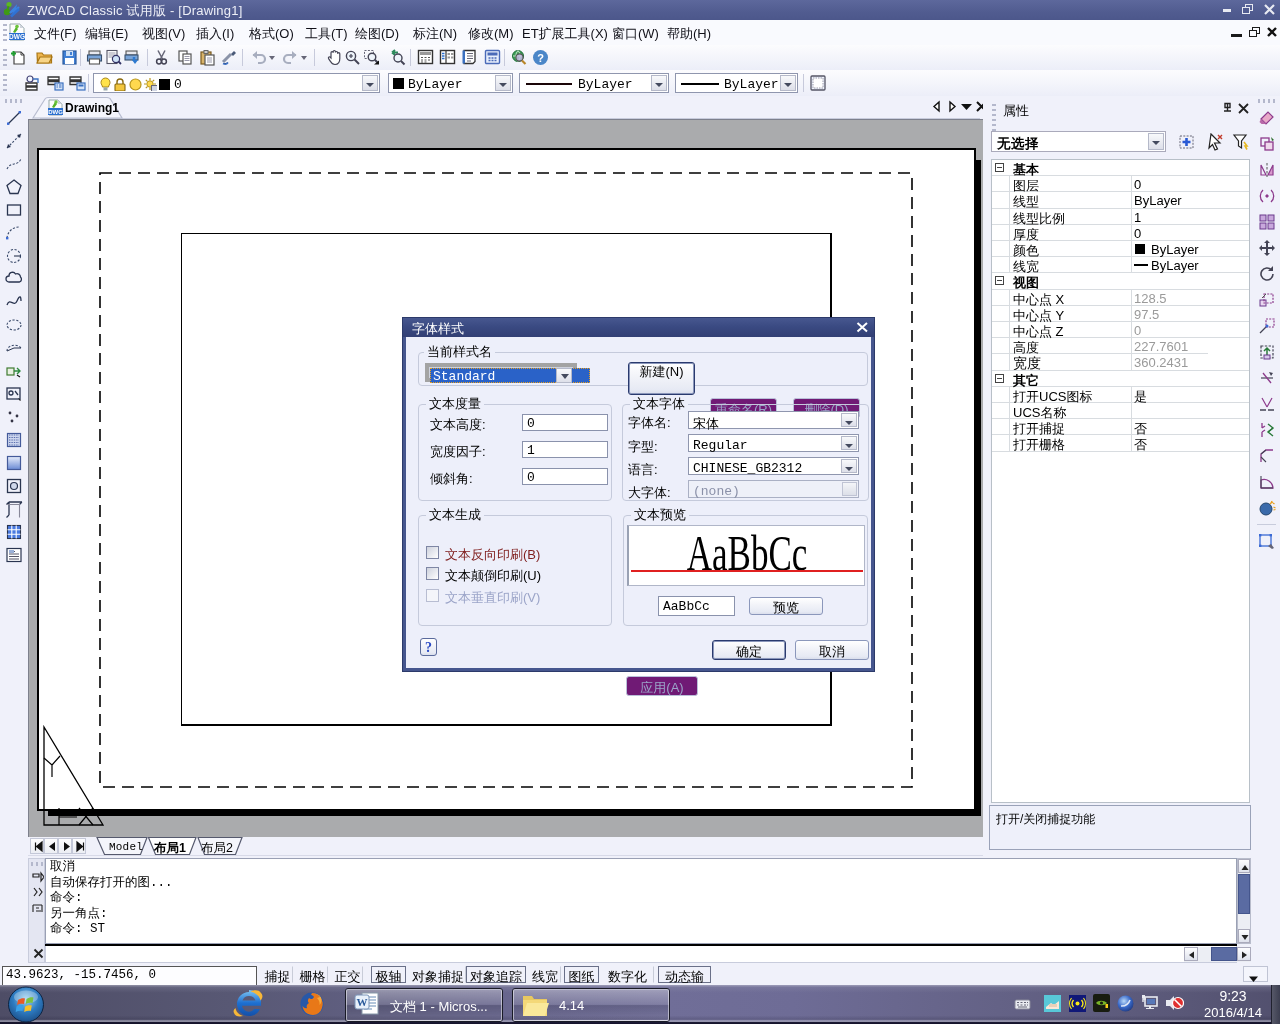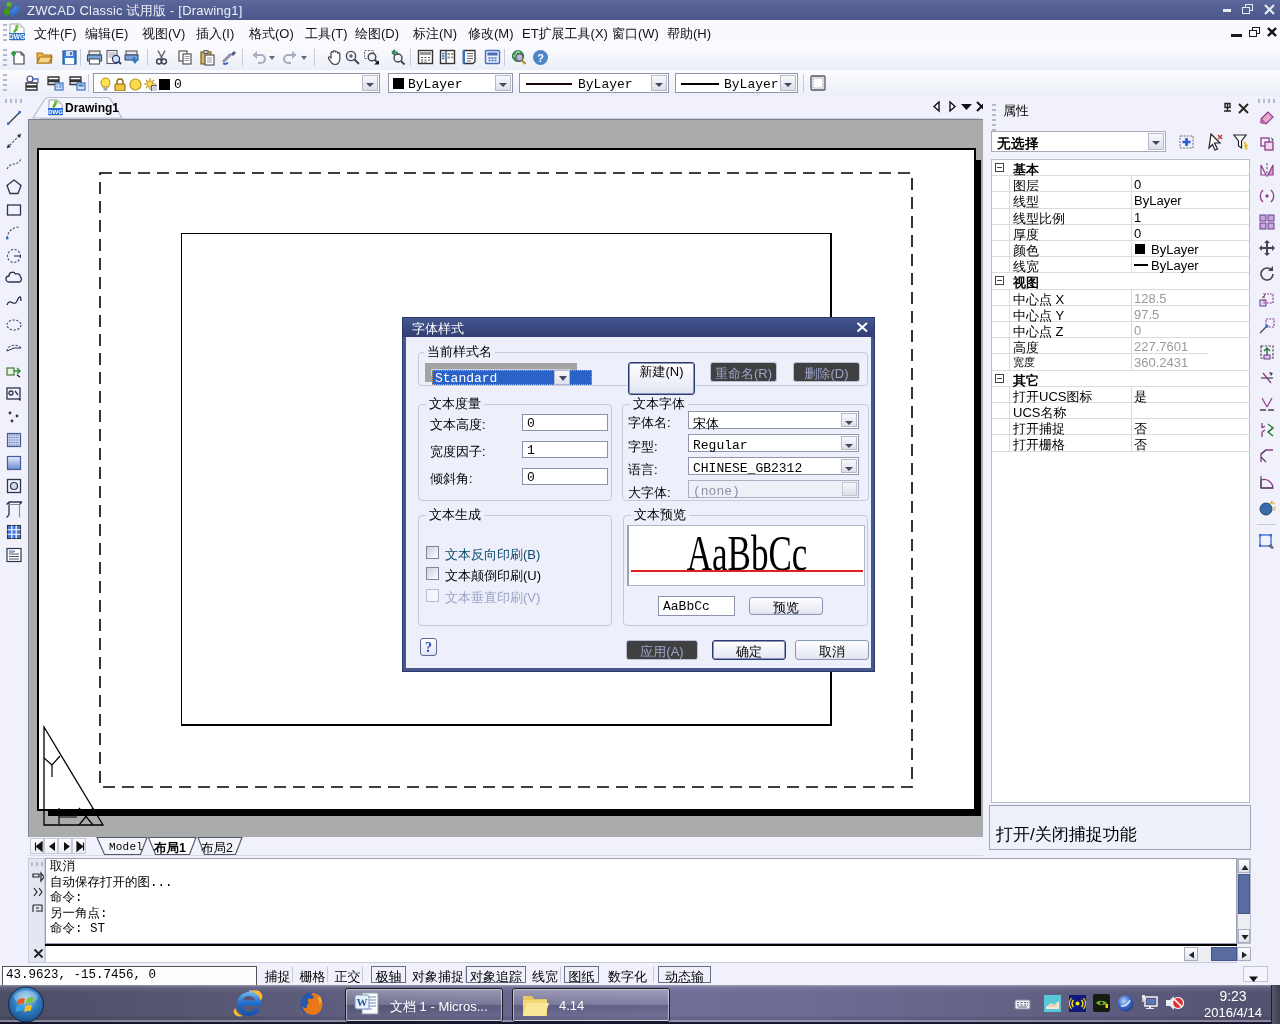--- a/index.html
+++ b/index.html
@@ -7,21 +7,21 @@
 .a{position:absolute;}
 .mono{font-family:"Liberation Mono",monospace;}
 .grip{position:absolute;width:4px;background:repeating-linear-gradient(180deg,#b4b8cc 0,#b4b8cc 2px,transparent 2px,transparent 5px);}
 .hgrip{position:absolute;height:4px;background:repeating-linear-gradient(90deg,#b4b8cc 0,#b4b8cc 2px,transparent 2px,transparent 5px);}
 .vsep{position:absolute;width:1px;background:#c7cadb;}
 .combo{position:absolute;background:#fff;border:1px solid #8f96ae;height:20px;}
 .combo .ab{position:absolute;right:1px;top:1px;bottom:1px;width:16px;background:linear-gradient(180deg,#f8f9fb,#dddfe9);border:1px solid #b5b9c9;}
 .combo .ab:after{content:"";position:absolute;left:3px;top:7px;border:4px solid transparent;border-top:4px solid #444a5e;}
 .ct{position:absolute;left:4px;top:3px;font-size:13px;font-family:"Liberation Mono",monospace;color:#000;white-space:nowrap;}
 .xpbtn{position:absolute;background:linear-gradient(180deg,#ffffff,#f3f4f9 40%,#e7eaf4 85%,#dadeec);border:1px solid #8b97bb;border-radius:3px;font-size:13px;text-align:center;color:#000;}
-.xpbtn.dis{color:#9ba4c8;border-color:#bac0d8;background:#404040;}
+.xpbtn.dis{color:#9ba4c8;border-color:#bac0d8;background:#701a75;margin-top:36px;}
 .tfield{position:absolute;background:#fff;border:1px solid #8a92ac;font-family:"Liberation Mono",monospace;font-size:13px;}
 .group{position:absolute;border:1px solid #c5cadb;border-radius:4px;}
 .glabel{position:absolute;top:-9px;left:7px;background:#edeffa;padding:0 3px;font-size:13px;color:#000;white-space:nowrap;}
 .tbtn{position:absolute;top:3px;height:34px;border:1px solid #191a26;border-radius:3px;color:#fff;font-size:13px;}
 .tbtn .inner{position:absolute;inset:0;border:1px solid rgba(255,255,255,.5);border-radius:2px;background:linear-gradient(180deg,rgba(255,255,255,.32),rgba(255,255,255,.12) 48%,rgba(0,0,0,.10) 52%,rgba(255,255,255,.05));}
 .tbtn .lbl{position:absolute;top:9px;white-space:nowrap;z-index:2;}
 </style></head>
 <body>
 
 <div class="a" style="left:0;top:0;width:1280px;height:20px;background:linear-gradient(180deg,#5d689c,#515c90 60%,#4c578b)">
@@ -576,21 +576,21 @@
 </div>
 <div class="a" style="left:0;top:178px;width:216px;height:16px;border-bottom:1px solid #d8dce0;">
 <div class="a" style="left:17px;top:0;width:1px;height:16px;background:#d8dce0"></div>
 <div class="a" style="left:21px;top:1px;font-size:13px;white-space:nowrap">高度</div>
 <div class="a" style="left:139px;top:0;width:1px;height:16px;background:#d8dce0"></div>
 
 <div class="a" style="left:142px;top:1px;font-size:13px;color:#9a9a9a">227.7601</div>
 </div>
 <div class="a" style="left:0;top:194px;width:257px;height:17px;border-bottom:1px solid #d8dce0;">
 <div class="a" style="left:17px;top:0;width:1px;height:16px;background:#d8dce0"></div>
-<div class="a" style="left:21px;top:1px;font-size:11px;white-space:nowrap">宽度</div>
+<div class="a" style="left:21px;top:1px;font-size:14px;white-space:nowrap">宽度</div>
 <div class="a" style="left:139px;top:0;width:1px;height:16px;background:#d8dce0"></div>
 
 <div class="a" style="left:142px;top:1px;font-size:13px;color:#9a9a9a">360.2431</div>
 </div>
 <div class="a" style="left:0;top:211px;width:257px;height:16px;border-bottom:1px solid #d8dce0;">
 <div class="a" style="left:3px;top:3px;width:9px;height:9px;border:1px solid #444;background:#fff">
           <div class="a" style="left:1px;top:3px;width:5px;height:1px;background:#444"></div>
         </div>
 <div class="a" style="left:21px;top:1px;font-weight:bold;font-size:13px">其它</div>
 </div>
@@ -617,21 +617,21 @@
 </div>
 <div class="a" style="left:0;top:275px;width:257px;height:17px;border-bottom:1px solid #d8dce0;">
 <div class="a" style="left:17px;top:0;width:1px;height:16px;background:#d8dce0"></div>
 <div class="a" style="left:21px;top:1px;font-size:13px;white-space:nowrap">打开栅格</div>
 <div class="a" style="left:139px;top:0;width:1px;height:16px;background:#d8dce0"></div>
 
 <div class="a" style="left:142px;top:1px;font-size:13px;color:#000">否</div>
 </div>
 </div>
 <div class="a" style="left:6px;top:709px;width:262px;height:45px;background:#eef0fa;border:1px solid #9aa2b8">
-      <div class="a" style="left:6px;top:17px;font-size:17px">打开/关闭捕捉功能</div>
+      <div class="a" style="left:6px;top:5px;font-size:12px">打开/关闭捕捉功能</div>
     </div>
 </div>
 <div class="a" style="left:28px;top:837px;width:955px;height:19px;background:#f0f1fa;border-bottom:1px solid #d8dae8">
 <div class="a" style="left:2px;top:1px;width:14px;height:16px;background:linear-gradient(180deg,#fdfdfe,#eceef4);border:1px solid #c4c8d8">
       <svg class="a" style="left:0px;top:1px" width="13" height="13" viewBox="0 0 13 13">
         <path d="M4.5 2.5 v8 M11 2 L5.5 6.5 L11 11z" fill="#111" stroke="#111" stroke-width="1.2"></path>
       </svg>
     </div>
 <div class="a" style="left:16px;top:1px;width:14px;height:16px;background:linear-gradient(180deg,#fdfdfe,#eceef4);border:1px solid #c4c8d8">
       <svg class="a" style="left:0px;top:1px" width="13" height="13" viewBox="0 0 13 13">
@@ -823,21 +823,21 @@
 </div>
 <div class="a" style="left:403px;top:318px;width:471px;height:353px;background:#edeffa;border:3px solid #46568e;border-top:none;box-shadow:0 0 0 1px #2c3a6a">
 <div class="a" style="left:-3px;top:0;width:471px;height:19px;background:linear-gradient(180deg,#47578f 0%,#3a4a82 45%,#323f74 100%);color:#fff;font-size:13px">
       <div class="a" style="left:9px;top:2px">字体样式</div>
     </div>
 <svg class="a" style="left:449px;top:3px" width="15" height="13" viewBox="0 0 15 13">
       <path d="M2.5 2 L12 10.5 M12 2 L2.5 10.5" stroke="#fff" stroke-width="2"></path>
     </svg>
 <div class="group" style="left:12px;top:34px;width:450px;height:34px"></div>
 <div class="glabel" style="left:18px;top:25px;background:#edeffa;position:absolute">当前样式名</div>
-<div class="a" style="left:19px;top:45px;width:152px;height:19px;background:#0c4a6e;border:6px solid #a3a3a3;box-shadow:inset 1px 1px 0 #cdd1dd">
+<div class="a" style="left:19px;top:45px;width:152px;height:19px;background:#0c4a6e;border:4px solid #a3a3a3;box-shadow:inset 1px 1px 0 #cdd1dd">
 <div class="a" style="left:1px;top:1px;width:160px;height:15px;background:#2a62c8;border:1px dotted #e8a020">
         <div class="a mono" style="left:2px;top:0px;font-size:13px;color:#fff">Standard</div>
       </div>
 <div class="a" style="right:1px;top:1px;width:16px;height:15px;background:linear-gradient(180deg,#f8f9fb,#dddfe9);border:1px solid #b5b9c9">
         <div class="a" style="left:4px;top:5px;border:4px solid transparent;border-top:5px solid #444a5e"></div>
       </div>
 </div>
 <div class="xpbtn" style="left:222px;top:44px;width:67px;height:33px;border:1px solid #2a3a6e;box-shadow:0 0 0 1px #8a96ba inset;padding-top:0">新建(N)</div>
 <div class="xpbtn dis" style="left:304px;top:44px;width:67px;height:20px;padding-top:2px">重命名(R)</div>
 <div class="xpbtn dis" style="left:387px;top:44px;width:67px;height:20px;padding-top:2px">删除(D)</div>
@@ -867,21 +867,21 @@
       <div class="ct">CHINESE_GB2312</div>
     </div>
 <div class="a" style="left:222px;top:166px">大字体:</div>
 <div class="a" style="left:282px;top:162px;width:171px;height:18px;background:#eef0f8;border:1px solid #aab0c4">
       <div class="ct" style="color:#8a90a8;font-family:'Liberation Mono',monospace">(none)</div>
       <div class="a" style="right:1px;top:1px;width:15px;height:14px;background:linear-gradient(180deg,#f4f5f8,#dcdfe8);border:1px solid #c0c4d4"></div>
     </div>
 <div class="group" style="left:12px;top:197px;width:194px;height:111px"></div>
 <div class="glabel a" style="left:20px;top:188px">文本生成</div>
 <div class="a" style="left:20px;top:228px;width:13px;height:13px;background:linear-gradient(135deg,#cdd1dd,#fff);border:1px solid #7e86a4"></div>
-<div class="a" style="left:39px;top:228px;color:#0c4a6e">文本反向印刷(B)</div>
+<div class="a" style="left:39px;top:228px;color:#7f1d1d">文本反向印刷(B)</div>
 <div class="a" style="left:20px;top:249px;width:13px;height:13px;background:linear-gradient(135deg,#cdd1dd,#fff);border:1px solid #7e86a4"></div>
 <div class="a" style="left:39px;top:249px;color:#000">文本颠倒印刷(U)</div>
 <div class="a" style="left:20px;top:271px;width:13px;height:13px;background:#f4f5fa;border:1px solid #b8bdd2"></div>
 <div class="a" style="left:39px;top:271px;color:#9ba4c8">文本垂直印刷(V)</div>
 <div class="group" style="left:217px;top:197px;width:245px;height:111px"></div>
 <div class="glabel a" style="left:225px;top:188px">文本预览</div>
 <div class="a" style="left:221px;top:207px;width:238px;height:61px;background:#fff;border:1px solid #b0b6c8;border-left:2px solid #9aa2b4">
 <div class="a" style="left:0;top:-2px;width:236px;text-align:center;font-family:'Liberation Serif',serif;font-size:50px;color:#000;transform:scaleX(.7)">AaBbCc</div>
 <div class="a" style="left:2px;top:44px;width:232px;height:2px;background:#e02020"></div>
 </div>

